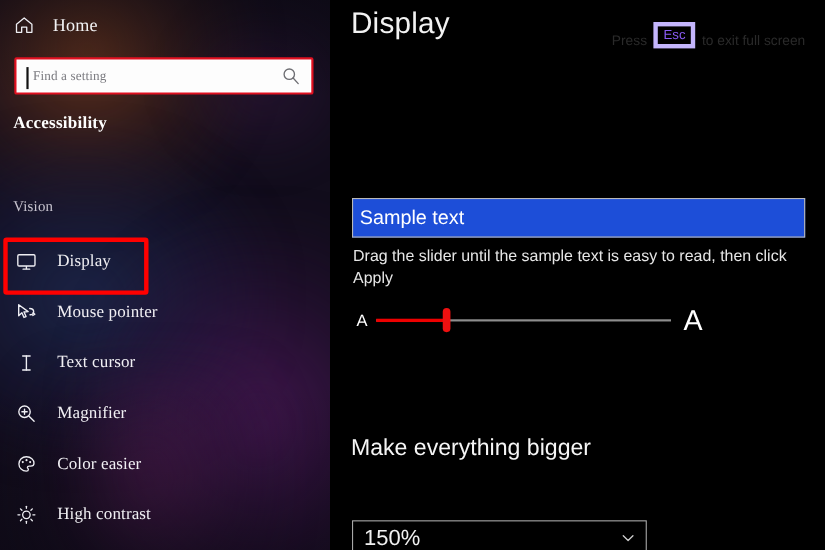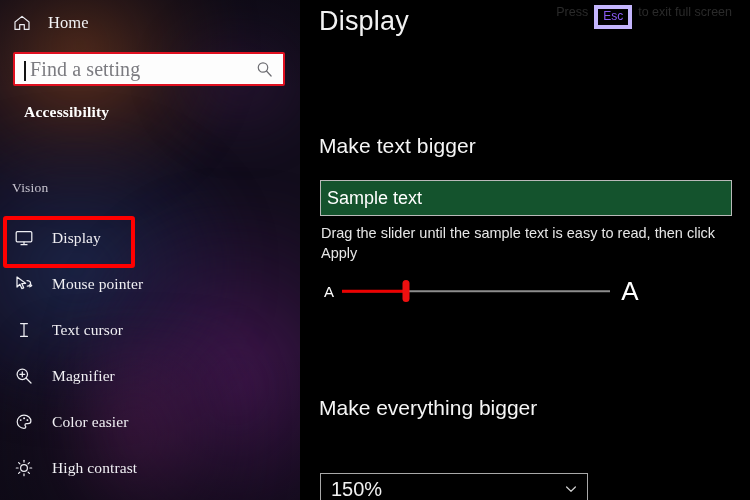--- a/index.html
+++ b/index.html
@@ -74,40 +74,40 @@
     position: absolute; left: 3px; top: 3px; right: 3px; bottom: 3px;
     background: #fdfdfd;
     display: flex; align-items: center;
   }
   .search-caret {
     position: absolute; left: 8px; top: 6px;
     width: 2px; height: 20px; background: #121212;
   }
   .search-ph {
     position: absolute; left: 14px; top: 50%; transform: translateY(-50%);
-    color: #7b7b80; font-size: 20px; letter-spacing: .1px;
+    color: #7b7b80; font-size: 12px; letter-spacing: .1px;
   }
   .search-icon {
     position: absolute; right: 9px; top: 50%; transform: translateY(-50%);
     width: 17px; height: 17px;
   }
   
   .tsel { position: absolute; width: 16px; height: 11px; z-index: 6; pointer-events: none; }
   .tsel.top { left: 1px; top: -5px; }
   .tsel.bot { left: 1px; top: 30px; }
   .tsel .dmd {
     width: 100%; height: 100%;
     background: radial-gradient(ellipse at 50% 50%, #d43cf0 0%, #a020c0 55%, rgba(140,20,170,0.15) 100%);
     border-radius: 50%;
     filter: blur(0.6px);
   }
 
   
   .acc-title {
-    position: absolute; left: 24px; top: 103px;
+    position: absolute; left: 12px; top: 103px;
     color: #ffffff; font-size: 15.5px; font-weight: bold; letter-spacing: .2px;
   }
   
   .grp-header {
     position: absolute; left: 12px; top: 180px;
     color: #c8c4cf; font-size: 13.5px; letter-spacing: .2px;
   }
 
   
   .nav { position: absolute; left: 0; top: 215px; width: 300px; }
@@ -126,22 +126,22 @@
   }
 
   
   .main {
     position: relative;
     flex: 1 1 auto; height: 500px;
     background: #000000;
     overflow: hidden;
   }
   .esc-toast {
-    position: absolute; right: 18px; top: 5px;
-    display: flex; align-items: flex-start; gap: 6px;
+    position: absolute; right: 18px; top: 20px;
+    display: flex; align-items: flex-end; gap: 6px;
     color: #2a2a2a; font-size: 12.5px; white-space: nowrap;
   }
   .esc-toast .key {
     border: 4px solid #c4b5fd; padding: 1px 5px 2px; color: #8b5cf6;
     font-size: 12px; line-height: 1.1;
   }
   .page-title {
     position: absolute; left: 19px; top: 6px;
     color: #f2f2f2; font-size: 27px; font-weight: 300; letter-spacing: .2px;
   }
@@ -149,21 +149,21 @@
     position: absolute; left: 21px; top: 72px;
     color: #e2e2e2; font-size: 14.5px;
   }
   .sec-h1 {
     position: absolute; left: 19px; top: 134px;
     color: #f5f5f5; font-size: 21px; font-weight: 400; letter-spacing: .1px;
   }
   .sample-box {
     position: absolute; left: 20px; top: 180px;
     width: 412px; height: 36px;
-    border: 1.5px solid #b9b9b9; background: #14532d;
+    border: 1.5px solid #b9b9b9; background: #1d4ed8;
     display: flex; align-items: center; padding-left: 6px;
   }
   .sample-box .txt { color: #ffffff; font-size: 18px; }
   .hint {
     position: absolute; left: 21px; top: 224px; width: 414px;
     color: #e6e6e6; font-size: 14.5px; line-height: 1.35;
   }
   
   .slider-row {
     position: absolute; left: 20px; top: 276px;
@@ -339,21 +339,20 @@
   <section class="main">
 
     <div class="esc-toast">
       <span>Press</span>
       <span class="key">Esc</span>
       <span>to exit full screen</span>
     </div>
 
     <h1 class="page-title">Display</h1>
 
-    <h2 class="sec-h1">Make text bigger</h2>
 
     <div class="sample-box">
       <span class="txt">Sample text</span>
     </div>
 
     <p class="hint">Drag the slider until the sample text is easy to read, then click Apply</p>
 
     <div class="slider-row">
       <span class="a-small">A</span>
       <span class="track-wrap">

